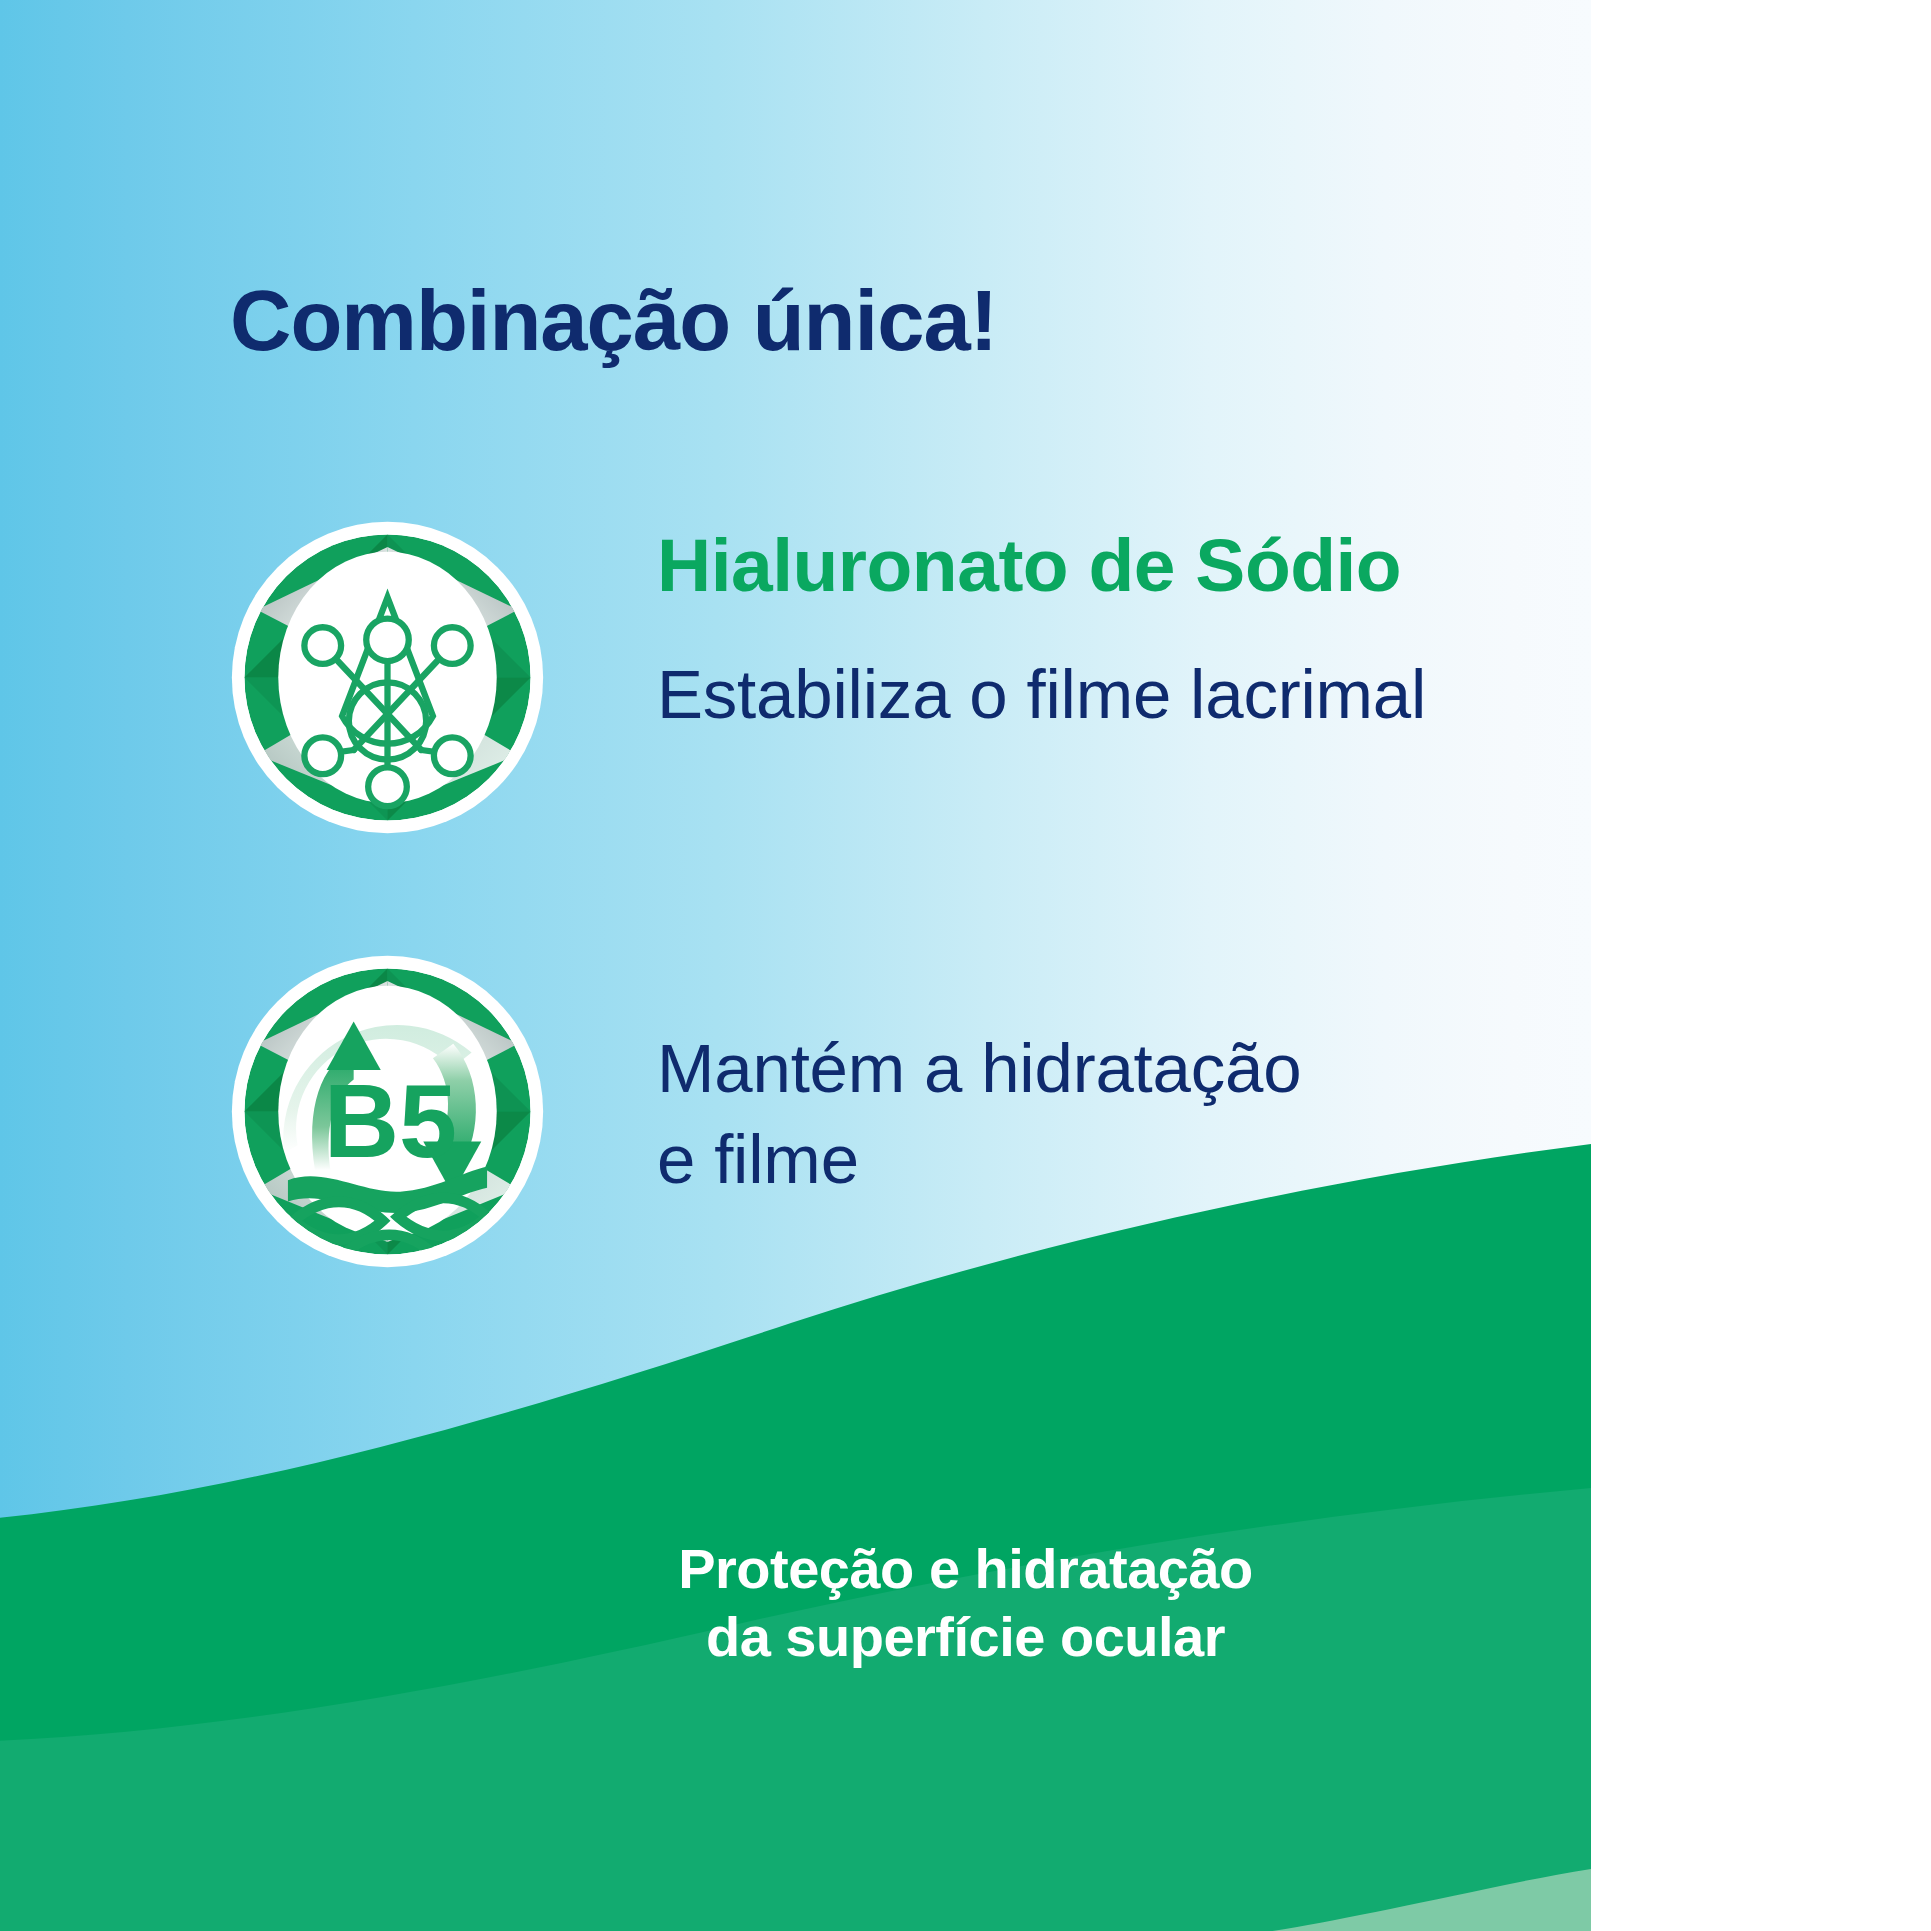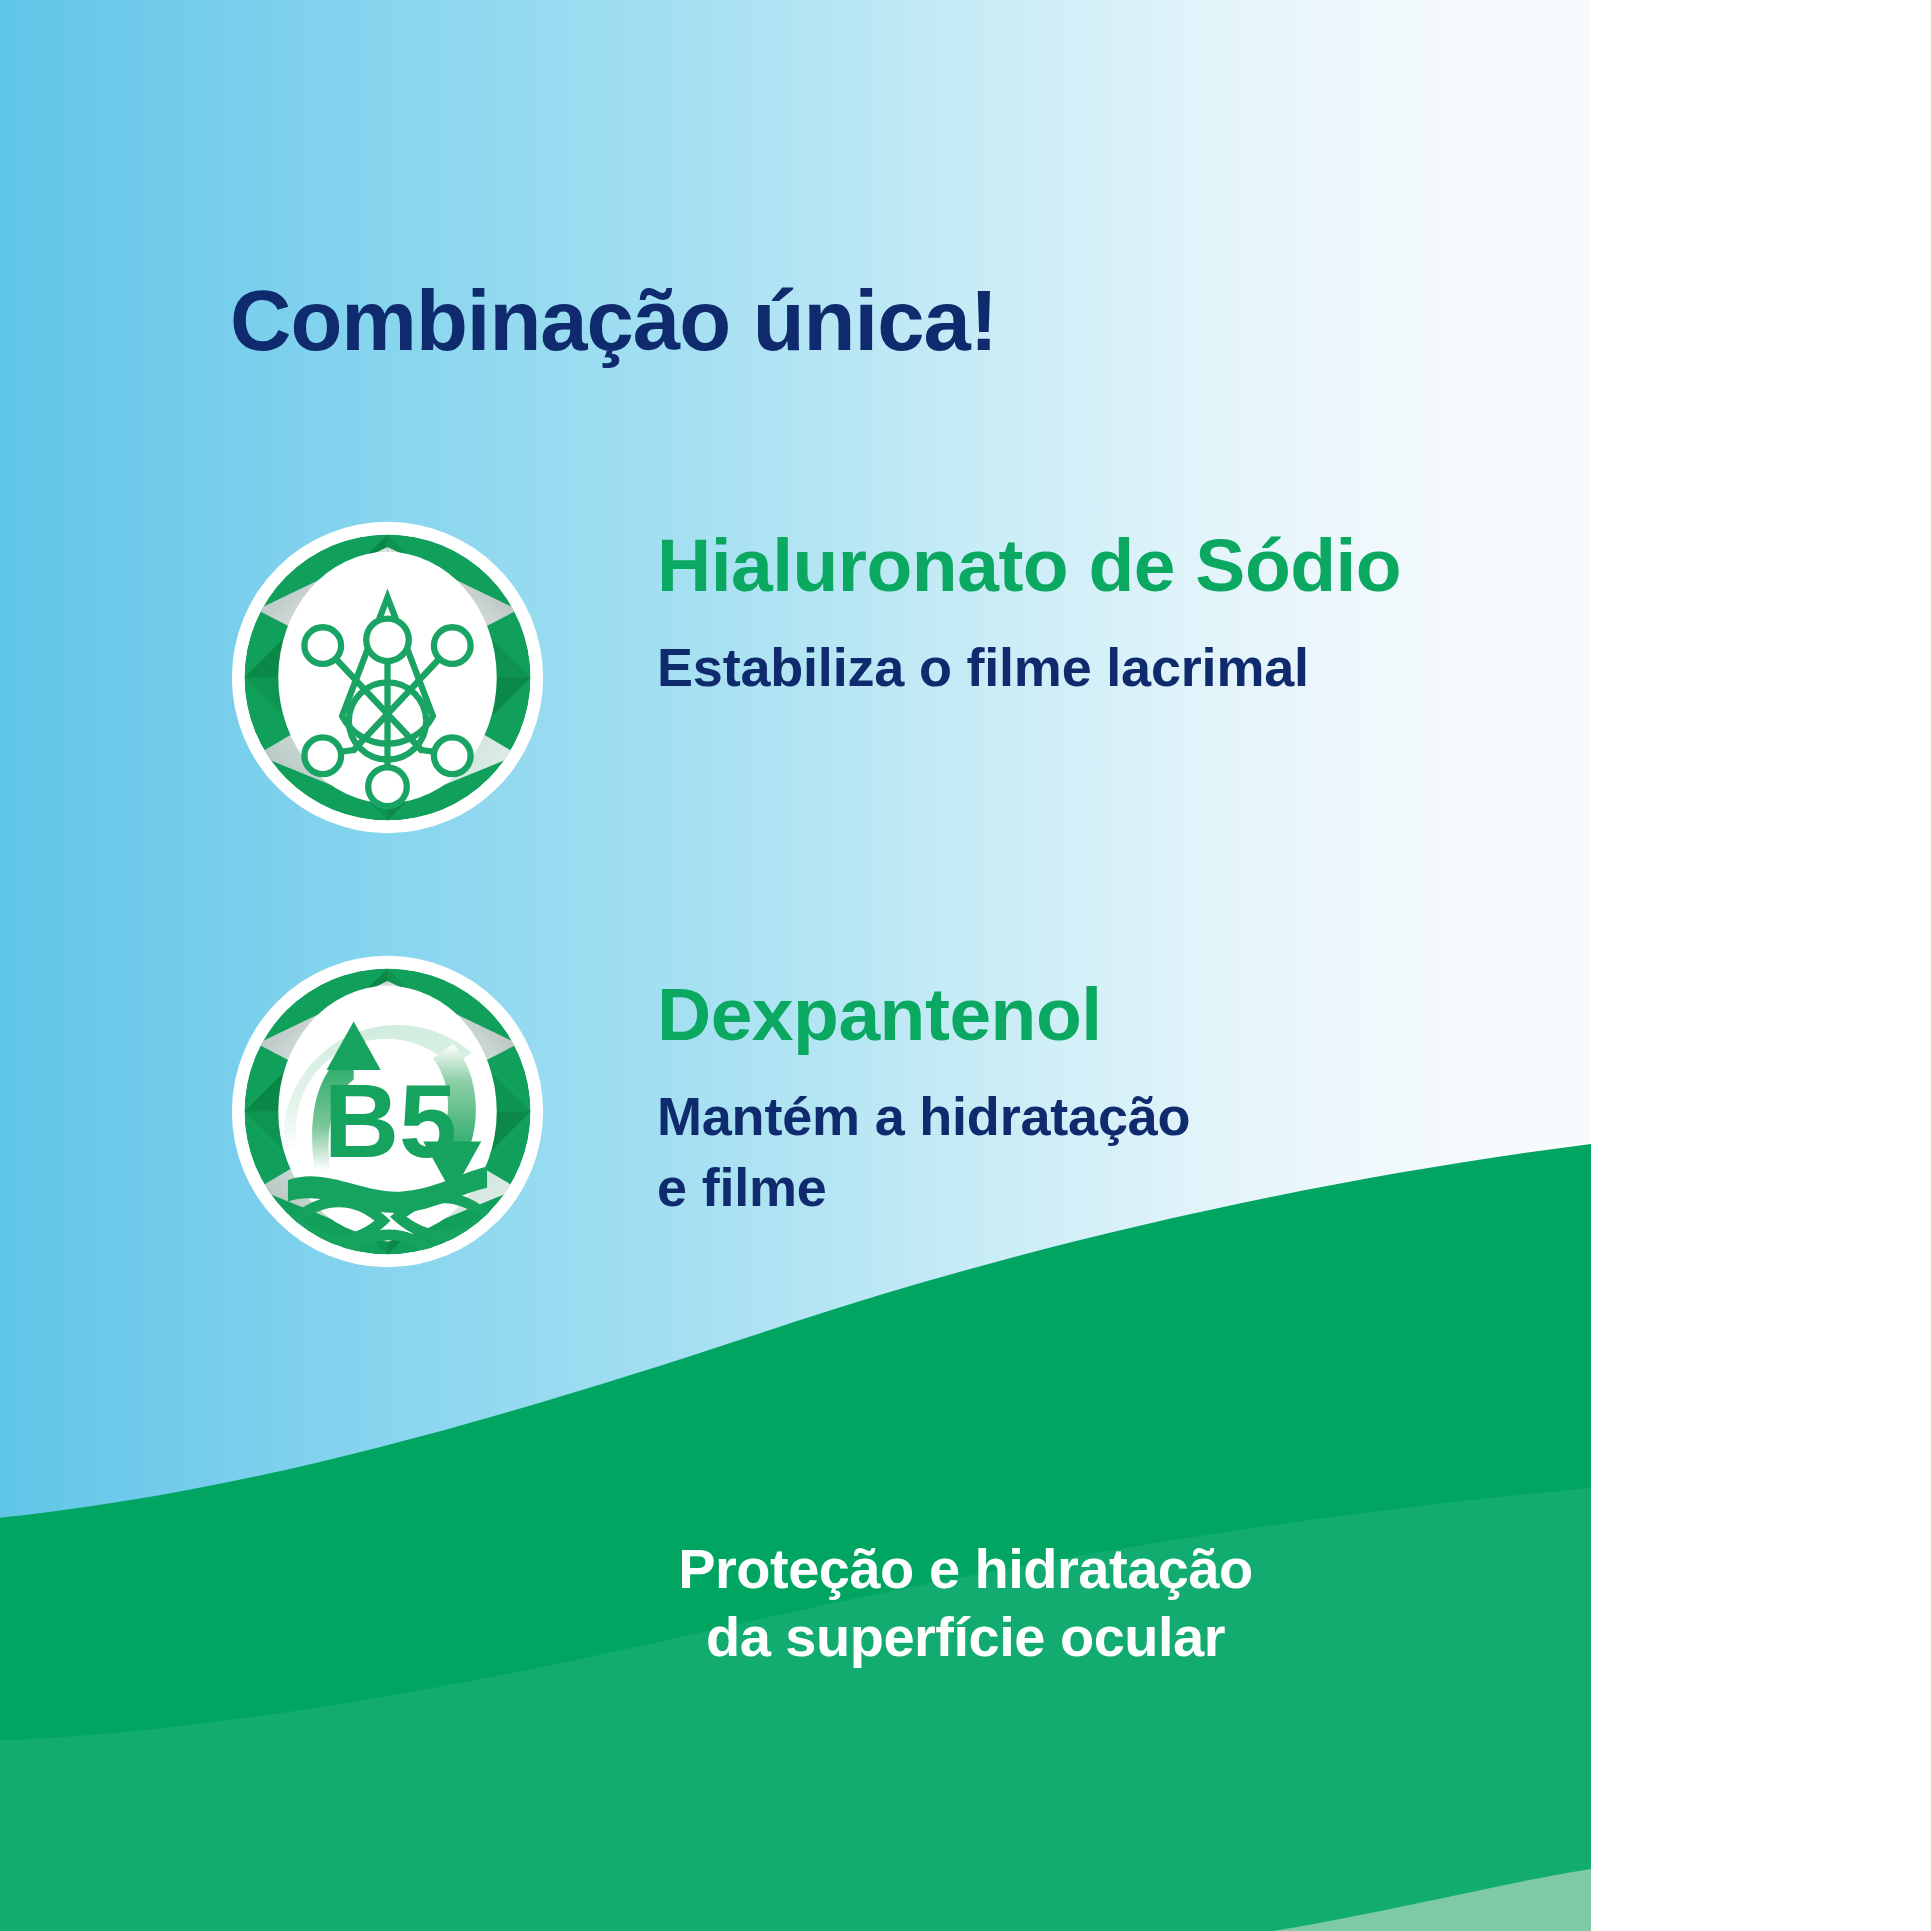--- a/index.html
+++ b/index.html
@@ -71,23 +71,23 @@
   }
   .feature-title {
     font-size: 75px;
     font-weight: 700;
     color: #0aa860;
     line-height: 1;
     letter-spacing: -0.5px;
     white-space: nowrap;
   }
   .feature-sub {
-    margin-top: 29px;
-    font-size: 54px;
-    font-weight: 700;
+    margin-top: 46px;
+    font-size: 69px;
+    font-weight: 400;
     color: #0f2b6e;
     line-height: 1.32;
     letter-spacing: -0.2px;
     white-space: pre-line;
   }
   .feature-2 .feature-text { padding-top: 25px; }
 
   
   .banner {
     position: absolute;
@@ -279,21 +279,20 @@
             <path d="M176 274 C 206 248, 240 248, 268 274 C 240 300, 206 300, 176 274 Z"></path>
             <path d="M120 312 C 150 286, 184 286, 212 312 C 184 338, 150 338, 120 312 Z"></path>
           </g>
         </g>
 
         <text x="168" y="212" font-family="Liberation Sans, sans-serif" font-size="108" font-weight="700" fill="#16a35f" text-anchor="middle">B5</text>
       </svg>
     </div>
 
     <div class="feature-text">
-      <div class="feature-title">Dexpantenol</div>
       <div class="feature-sub">Mantém a hidratação
 e filme</div>
     </div>
   </div>
 
   <div class="banner">Proteção e hidratação
 da superfície ocular</div>
 
 </div>
 

